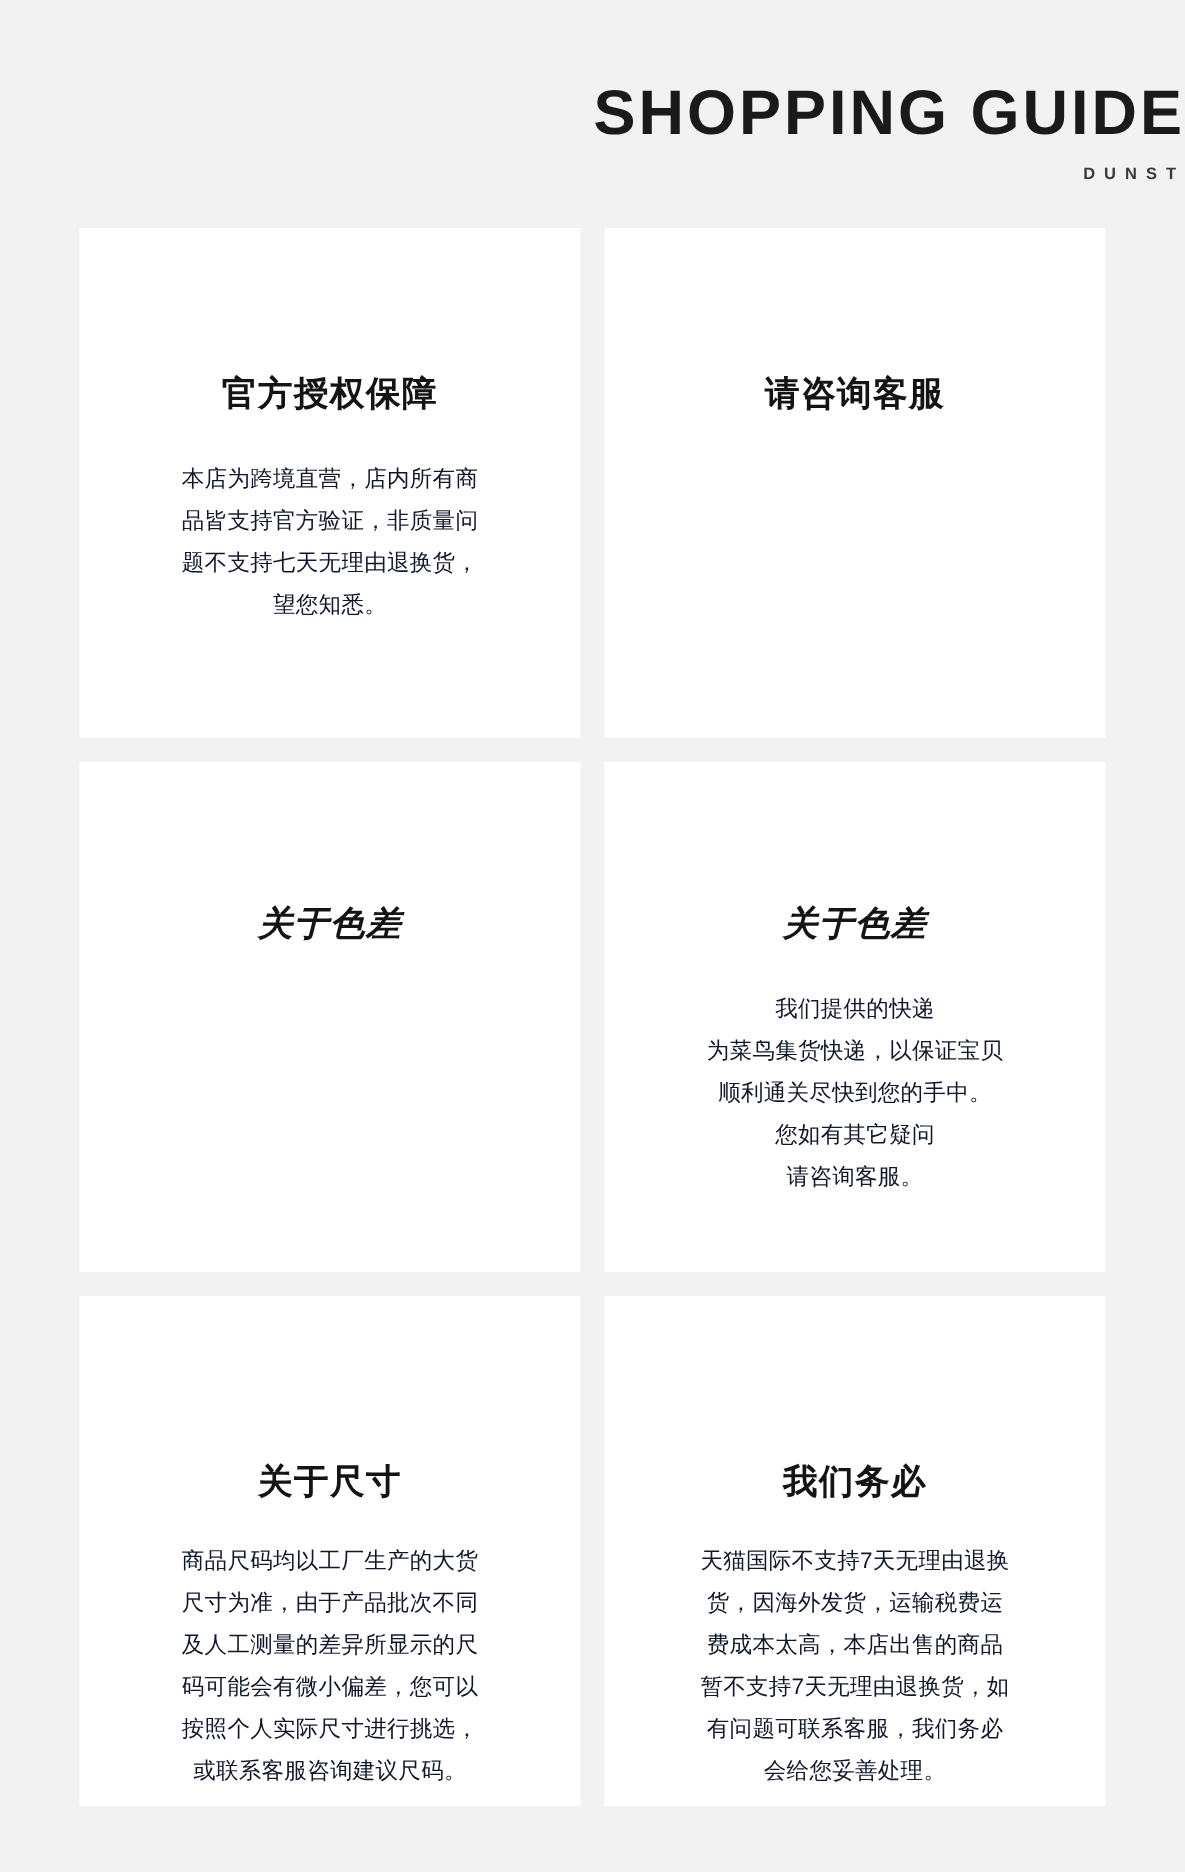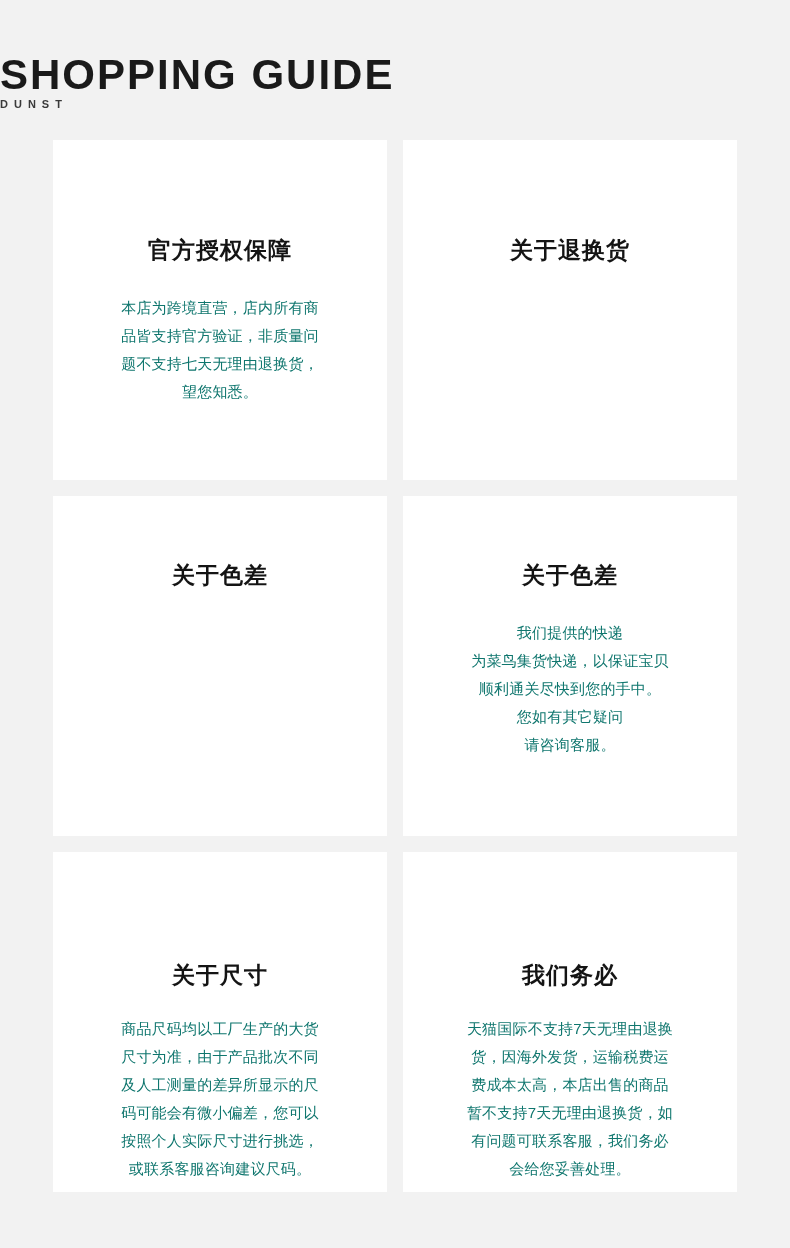--- a/index.html
+++ b/index.html
@@ -16,31 +16,32 @@
   }
   .page {
     position: relative;
     width: 790px;
     height: 1248px;
     background: #f2f2f2;
     box-sizing: border-box;
   }
   .header {
     padding-top: 52px;
-    text-align: left;
+    text-align: right;
   }
   .header-title {
     font-size: 42px;
     font-weight: 700;
     letter-spacing: 2px;
     color: #1a1a1a;
     line-height: 1.1;
     margin: 0;
   }
   .header-sub {
+    margin-top: 12px;
     font-size: 11px;
     letter-spacing: 6px;
     color: #3a3a3a;
     font-weight: 600;
   }
   .grid {
     margin: 30px auto 0 auto;
     width: 684px;
     display: grid;
     grid-template-columns: 334px 334px;
@@ -61,30 +62,30 @@
     font-size: 23px;
     font-weight: 700;
     color: #141414;
     text-align: center;
     letter-spacing: 1px;
     margin: 0;
   }
   .card-body {
     font-size: 15px;
     line-height: 28px;
-    color: #0f766e;
+    color: #0f172a;
     text-align: center;
     letter-spacing: 0.2px;
     margin: 0;
     white-space: pre-line;
   }
   
   .card.r1 .card-title { margin-top: 95px; }
   .card.r1 .card-body  { margin-top: 28px; }
-  .card.r2 .card-title { margin-top: 64px; }
+  .card.r2 .card-title { margin-top: 92px; font-style: italic; }
   .card.r2 .card-body  { margin-top: 28px; text-align: center; }
   .card.r3 .card-title { margin-top: 108px; }
   .card.r3 .card-body  { margin-top: 24px; }
   .card.r1.left .card-body,
   .card.r2.left .card-body,
   .card.r3.left .card-body { text-align: center; }
 </style>
 </head>
 <body>
 
@@ -99,21 +100,21 @@
 
     <div class="card r1 left">
       <h2 class="card-title">官方授权保障</h2>
       <p class="card-body">本店为跨境直营，店内所有商
 品皆支持官方验证，非质量问
 题不支持七天无理由退换货，
 望您知悉。</p>
     </div>
 
     <div class="card r1 right">
-      <h2 class="card-title">关于退换货</h2>
+      <h2 class="card-title">请咨询客服</h2>
     </div>
 
     <div class="card r2 left">
       <h2 class="card-title">关于色差</h2>
     </div>
 
     <div class="card r2 right">
       <h2 class="card-title">关于色差</h2>
       <p class="card-body">我们提供的快递
 为菜鸟集货快递，以保证宝贝

